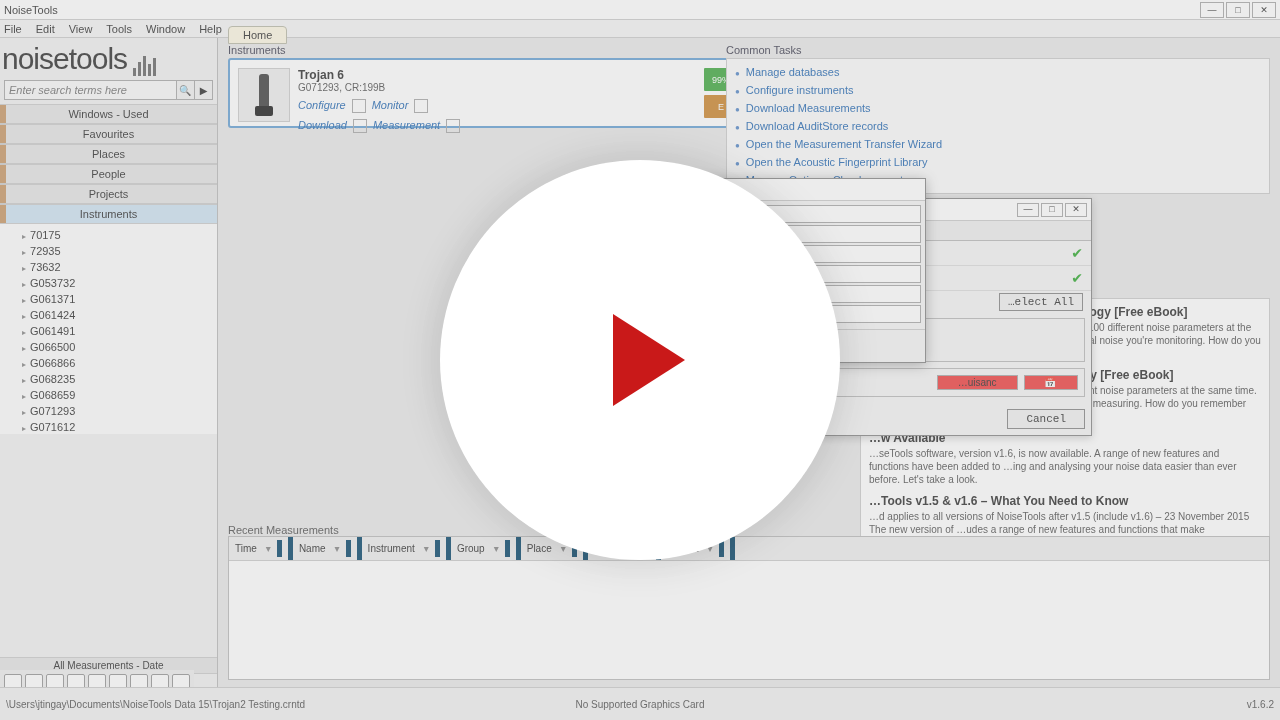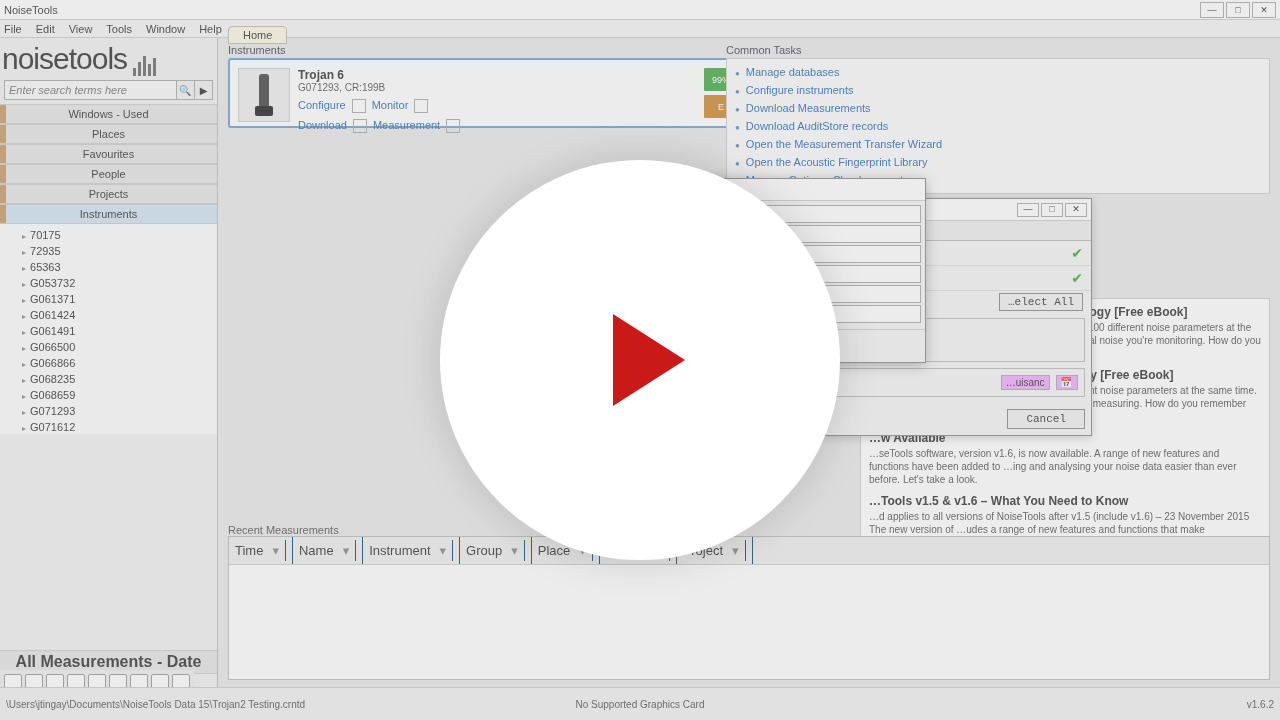--- a/index.html
+++ b/index.html
@@ -20,34 +20,34 @@
 .search-row input { flex:1; border:none; padding:3px 4px; font-size:11px; font-style:italic; background:#f9f9f9; outline:none; }
 .search-row .btn { width:18px; border-left:1px solid #aaa; display:flex; align-items:center; justify-content:center; cursor:pointer; font-size:10px; }
 .accordion { margin-top:4px; }
 .acc-header { background:#e5e5e5; border-top:1px solid #ccc; border-bottom:1px solid #ccc; text-align:center; padding:3px 0; font-size:11px; cursor:pointer; position:relative; }
 .acc-header.active { background:#cfe3f2; }
 .acc-header::before { content:""; position:absolute; left:0; top:0; bottom:0; width:6px; background:#c89a6a; }
 .tree { padding:3px 0 3px 14px; background:#fdfdfd; max-height:210px; overflow:auto; }
 .tree-item { padding:2px 0 2px 8px; font-size:11px; cursor:pointer; }
 .tree-item::before { content:"▸"; font-size:8px; color:#888; margin-right:4px; }
 .sidebar-bottom { position:absolute; bottom:22px; left:0; right:0; }
-.allm { background:#e5e5e5; text-align:center; font-size:16px; padding:2px 0; border-top:1px solid #ccc; border-bottom:1px solid #ccc;font-weight:bold; }
+.allm { background:#e5e5e5; text-align:center; font-size:10px; padding:2px 0; border-top:1px solid #ccc; border-bottom:1px solid #ccc; }
 .toolbar-bottom { display:flex; gap:3px; padding:4px; background:#eee; position:absolute; bottom:0; left:0; }
 .toolbar-bottom .tbtn { width:18px; height:18px; border:1px solid #999; background:#fff; border-radius:2px; cursor:pointer; }
 
 .content { position:absolute; left:218px; top:0; right:0; bottom:0; }
 .instruments-panel { position:absolute; left:10px; top:6px; width:520px; }
 .panel-label { font-size:11px; color:#445; margin-bottom:2px; }
 .inst-card { border:2px solid #6aa3d4; background:#fff; padding:8px; display:flex; border-radius:3px; height:70px; }
 .inst-img { width:52px; height:54px; background:#eee; border:1px solid #ccc; margin-right:8px; display:flex; align-items:center; justify-content:center; }
 .inst-info { flex:1; }
 .inst-title { font-weight:bold; font-size:12px; }
 .inst-sub { font-size:10px; color:#555; }
 .inst-actions { display:flex; gap:6px; margin-top:6px; flex-wrap:wrap; }
-.inst-actions span { color:#2a6db5; font-size:11px; cursor:pointer; }
+.inst-actions span { color:#2a6db5; font-size:11px; cursor:pointer;font-style:italic; }
 .inst-actions .ic { width:14px; height:14px; border:1px solid #aaa; display:inline-block; }
 .inst-badges { width:48px; display:flex; flex-direction:column; gap:4px; align-items:flex-end; }
 .badge { width:34px; height:34px; border-radius:1px; font-size:9px; color:#fff; display:flex; align-items:center; justify-content:center; }
 
 .common-tasks { position:absolute; right:10px; top:6px; width:544px; }
 .ct-list { border:1px solid #ccc; background:#fbfbfb; padding:4px 6px; }
 .ct-item { padding:3px 2px; color:#2a6db5; cursor:pointer; font-size:11px; }
 .ct-item::before { content:"●"; color:#5a8bc9; margin-right:6px; font-size:8px; }
 
 .news-panel { position:absolute; right:10px; top:260px; width:410px; border:1px solid #ccc; background:#fff; padding:6px 8px; font-size:10px; }
@@ -57,38 +57,38 @@
 .download-dialog { position:absolute; left:414px; top:160px; width:460px; background:#f4f4f4; border:1px solid #888; box-shadow:0 2px 8px rgba(0,0,0,0.2); }
 .dlg-title { height:22px; background:#fff; border-bottom:1px solid #ccc; display:flex; align-items:center; justify-content:flex-end; padding:0 4px; }
 .dlg-title .wb { width:22px; height:14px; border:1px solid #aaa; margin-left:2px; font-size:9px; text-align:center; cursor:pointer; }
 .dtabs { display:flex; border-bottom:1px solid #bbb; background:#eee; }
 .dtab { padding:3px 12px; border:1px solid #bbb; border-bottom:none; margin-right:2px; font-size:11px; background:#f8f8f8; border-radius:3px 3px 0 0; cursor:pointer; }
 .check-row { padding:4px 8px; border-bottom:1px solid #ddd; display:flex; align-items:center; }
 .check-row .tick { margin-left:auto; color:#3a3; font-size:14px; }
 .options-group { margin:6px; border:1px solid #bbb; padding:6px; position:relative; }
 .options-group .glabel { position:absolute; top:-8px; left:8px; background:#f4f4f4; padding:0 4px; font-size:10px; }
 .chk { margin-right:4px; }
-.sel { border:1px solid #aaa; padding:1px 4px; font-size:10px; background:#f0abfc; }
+.sel { border:1px solid #aaa; padding:1px 20px; font-size:10px; background:#ef4444; }
 .dlg-buttons { display:flex; justify-content:space-between; padding:6px; }
 .dlg-btn { padding:3px 18px; border:1px solid #888; background:#f0f0f0; font-size:11px; cursor:pointer;font-family:Liberation Mono, monospace; }
 
 .person-dialog { position:absolute; left:378px; top:140px; width:330px; background:#f4f4f4; border:1px solid #888; box-shadow:0 2px 12px rgba(0,0,0,0.3); z-index:5; }
 .person-title { height:22px; background:#fff; border-bottom:1px solid #ccc; display:flex; align-items:center; padding:0 6px; font-size:11px; }
 .person-form { padding:4px; }
 .prow { display:flex; align-items:center; margin-bottom:2px; }
 .prow label { width:74px; font-size:11px; }
 .prow input { flex:1; border:1px solid #aaa; padding:2px 4px; font-size:11px; }
 .person-buttons { padding:6px; border-top:1px solid #ccc; display:flex; }
 .person-buttons .dlg-btn { width:70px; text-align:center; }
 
 .recent { position:absolute; left:10px; bottom:8px; right:10px; height:164px;margin-top:34px; }
 .recent-hdr { font-size:11px; color:#555; }
 .rtable { border:1px solid #bbb; background:#fff; height:144px; }
 .rth { display:flex; background:#eee; border-bottom:1px solid #ccc; }
-.rth span { padding:3px 6px; border-right:1px solid #0c4a6e; font-size:13px; display:flex; align-items:center; gap:3px; }
+.rth span { padding:3px 6px; border-right:5px solid #0c4a6e; font-size:10px; display:flex; align-items:center; gap:3px; }
 .funnel { font-size:8px; color:#888; }
 
 .status-bar { position:absolute; bottom:0; left:0; right:0; height:20px; background:#f0f0f0; border-top:1px solid #ccc; display:flex; align-items:center; padding:16px 6px; font-size:10px; color:#555; }
 .status-bar .center { position:absolute; left:50%; transform:translateX(-50%); }
 .status-bar .right { margin-left:auto; }
 
 .play-overlay { position:absolute; left:50%; top:50%; width:400px; height:400px; margin-left:-200px; margin-top:-200px; background:#fff; border-radius:50%; display:flex; align-items:center; justify-content:center; box-shadow:0 0 40px rgba(0,0,0,0.15); z-index:100; cursor:pointer; }
 .play-overlay .tri { width:0; height:0; border-left:72px solid #c91919; border-top:46px solid transparent; border-bottom:46px solid transparent; margin-left:18px; }
 
 .dim { position:absolute; inset:0; background:rgba(180,180,180,0.25); pointer-events:none; z-index:50; }
@@ -129,29 +129,29 @@
           <div style="height:18px"></div>
         </div>
     </div>
     <div class="search-row">
       <input placeholder="Enter search terms here" style="">
       <div class="btn">🔍</div>
       <div class="btn">▶</div>
     </div>
     <div class="accordion">
       <div class="acc-header">Windows - Used</div>
+      <div class="acc-header">Favourites</div>
       <div class="acc-header">Places</div>
-      <div class="acc-header">Favourites</div>
       <div class="acc-header">People</div>
       <div class="acc-header">Projects</div>
       <div class="acc-header active">Instruments</div>
       <div class="tree" id="tree">
           <div class="tree-item">70175</div>
           <div class="tree-item">72935</div>
-          <div class="tree-item">65363</div>
+          <div class="tree-item">73632</div>
           <div class="tree-item">G053732</div>
           <div class="tree-item">G061371</div>
           <div class="tree-item">G061424</div>
           <div class="tree-item">G061491</div>
           <div class="tree-item">G066500</div>
           <div class="tree-item">G066866</div>
           <div class="tree-item">G068235</div>
           <div class="tree-item">G068659</div>
           <div class="tree-item">G071293</div>
           <div class="tree-item">G071612</div>

